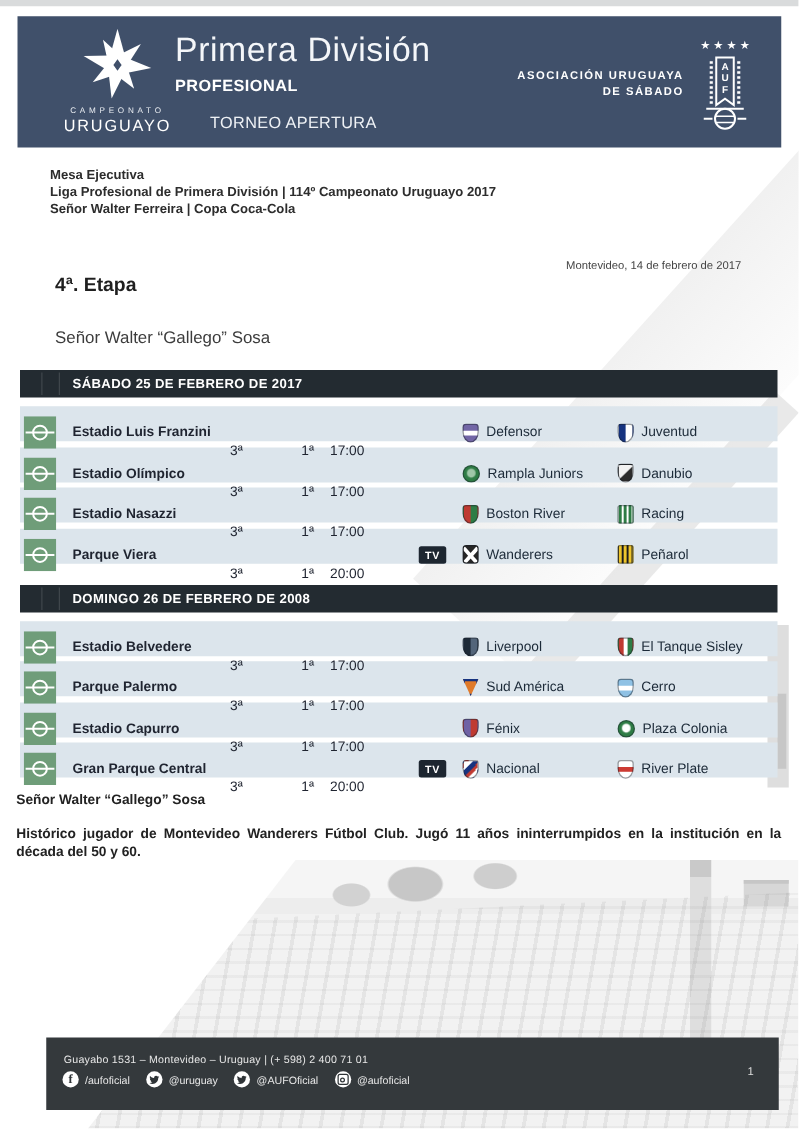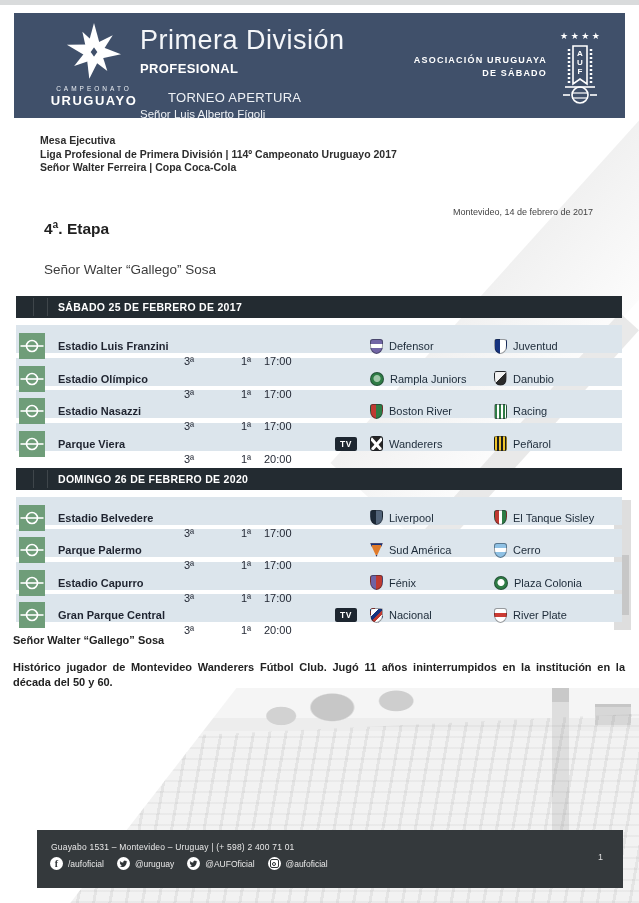--- a/index.html
+++ b/index.html
@@ -24,21 +24,21 @@
         repeating-linear-gradient(100deg, rgba(110,110,110,.10) 0 3px, transparent 3px 16px),
         repeating-linear-gradient(0deg, rgba(0,0,0,.035) 0 2px, transparent 2px 11px);
        clip-path:polygon(30% 22%,100% 12%,100% 100%,8% 100%);}
   .tower{position:absolute;left:552px;top:0;width:17px;height:150px;background:linear-gradient(180deg,#c9c9c9 0 14px,#dedede 14px);}
   .hut{position:absolute;left:595px;top:16px;width:36px;height:18px;background:#d7d7d7;border-top:3px solid #c6c6c6;}
   
   .band{position:absolute;left:14px;top:13px;width:611px;height:105px;background:#40506a;z-index:1;color:#fff;}
   .logo-block{position:absolute;left:32px;top:8px;width:96px;text-align:center;}
   .logo-star{display:block;margin:0 auto;}
   .logo-line1{font-size:6.5px;letter-spacing:3px;color:#e9edf2;margin-top:2px;}
-  .logo-line2{font-size:13px;font-weight:bold;letter-spacing:1.5px;color:#fff;margin-top:1px;}
+  .logo-line2{font-size:13px;font-weight:normal;letter-spacing:1.5px;color:#fff;margin-top:1px;}
   .band-titles{position:absolute;left:126px;top:12px;}
   .band-title{font-size:27px;font-weight:300;letter-spacing:.5px;color:#f4f6f9;}
   .band-subtitle{font-size:13px;font-weight:bold;margin-top:5px;letter-spacing:.4px;}
   .band-tourney{font-size:13px;margin-top:14px;color:#eef1f5;letter-spacing:.3px;margin-left:28px;}
   .band-official{font-size:11.5px;margin-top:3px;color:#eef1f5;}
   .assoc{position:absolute;right:78px;top:41px;text-align:right;font-size:9px;font-weight:bold;letter-spacing:1.2px;line-height:13px;color:#fff;}
   .auf-crest{position:absolute;right:22px;top:12px;}
   
   .intro{position:absolute;left:40px;top:134px;font-size:10.5px;font-weight:bold;line-height:13.5px;color:#2d2d2d;z-index:1;}
   .dateline{position:absolute;left:0;right:46px;top:207px;text-align:right;font-size:9px;color:#444;z-index:1;}
@@ -133,21 +133,20 @@
           <polygon points="0,-7 5,0 0,7 -5,0" fill="#40506a" stroke="#ffffff" stroke-width="2.5"></polygon>
         </g>
       </svg>
       <div class="logo-line1">CAMPEONATO</div>
       <div class="logo-line2">URUGUAYO</div>
     </div>
     <div class="band-titles">
       <div class="band-title">Primera División</div>
       <div class="band-subtitle">PROFESIONAL</div>
       <div class="band-tourney">TORNEO APERTURA</div>
-      <div class="band-official">Señor Luis Alberto Fígoli</div>
     </div>
     <div class="assoc">
       <div>ASOCIACIÓN URUGUAYA</div>
       <div>DE SÁBADO</div>
     </div>
     <svg class="auf-crest" width="46" height="92" viewBox="0 0 46 92">
       <text x="23" y="14" text-anchor="middle" font-size="9" fill="#ffffff">★ ★ ★ ★</text>
       <line x1="12" y1="24" x2="12" y2="58" stroke="#ffffff" stroke-width="2.5" stroke-dasharray="2,2"></line>
       <line x1="34" y1="24" x2="34" y2="58" stroke="#ffffff" stroke-width="2.5" stroke-dasharray="2,2"></line>
       <path d="M16 21 h14 v38 l-7 -5 l-7 5 z" fill="none" stroke="#ffffff" stroke-width="1.6"></path>
@@ -256,21 +255,21 @@
             <span>Wanderers</span>
           </span>
           <span class="team">
             <span class="logo p-stripes" style="--c1: #eec52c; --c2: #1c1c1c; --c3: #eec52c;"></span>
             <span>Peñarol</span>
           </span>
         </div>
       </div>
       <div class="sec">
         <div class="sec-bar">
-          <span class="sec-label">DOMINGO 26 DE FEBRERO DE 2020</span>
+          <span class="sec-label">DOMINGO 26 DE FEBRERO DE 2008</span>
         </div>
         <div class="fx-row">
           <span class="pitch-icon"><svg width="26" height="26" viewBox="0 0 26 26">
               <rect width="26" height="26" fill="#6f9d79"></rect>
               <circle cx="13" cy="13" r="5.5" fill="none" stroke="#ffffff" stroke-width="1.6"></circle>
               <line x1="1.5" y1="13" x2="24.5" y2="13" stroke="#ffffff" stroke-width="1.6"></line>
             </svg></span>
           <span class="stadium">Estadio Belvedere</span>
           <span class="rnd">3ª</span>
           <span class="mtc">1ª</span>

